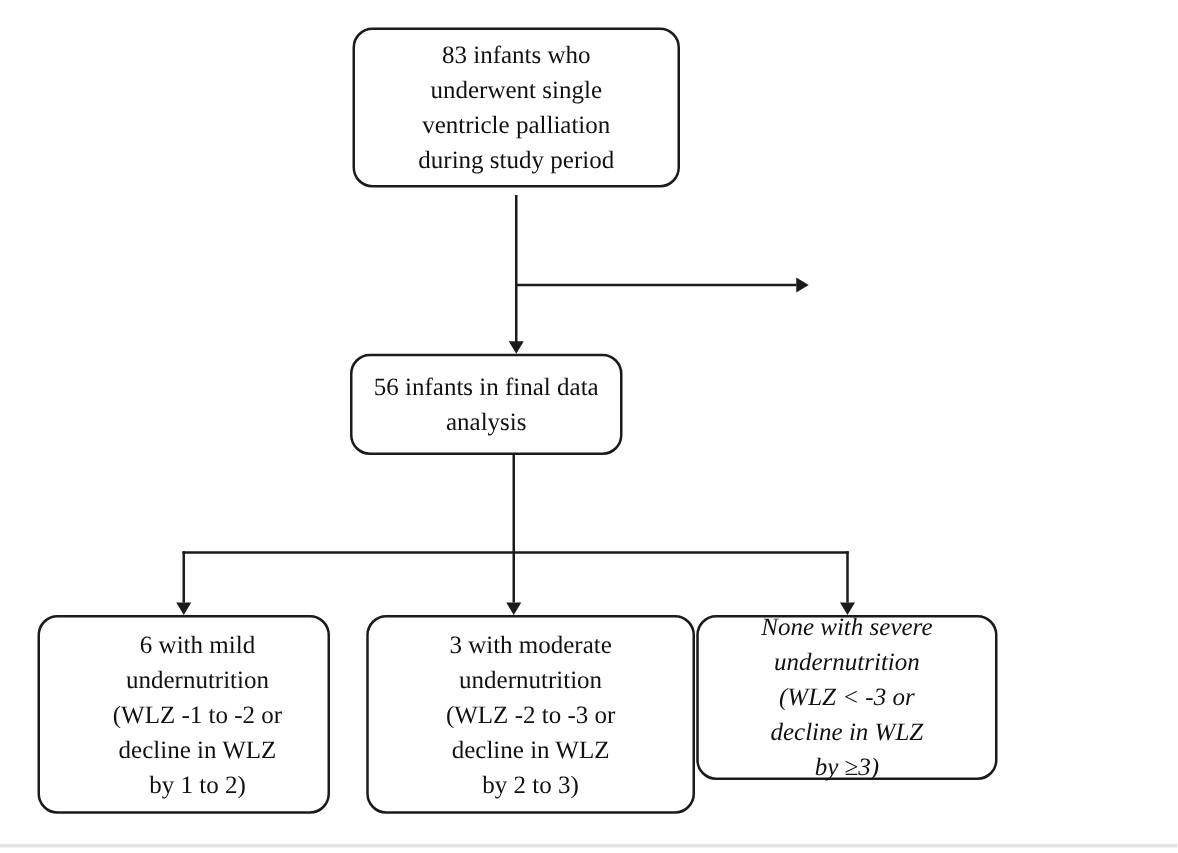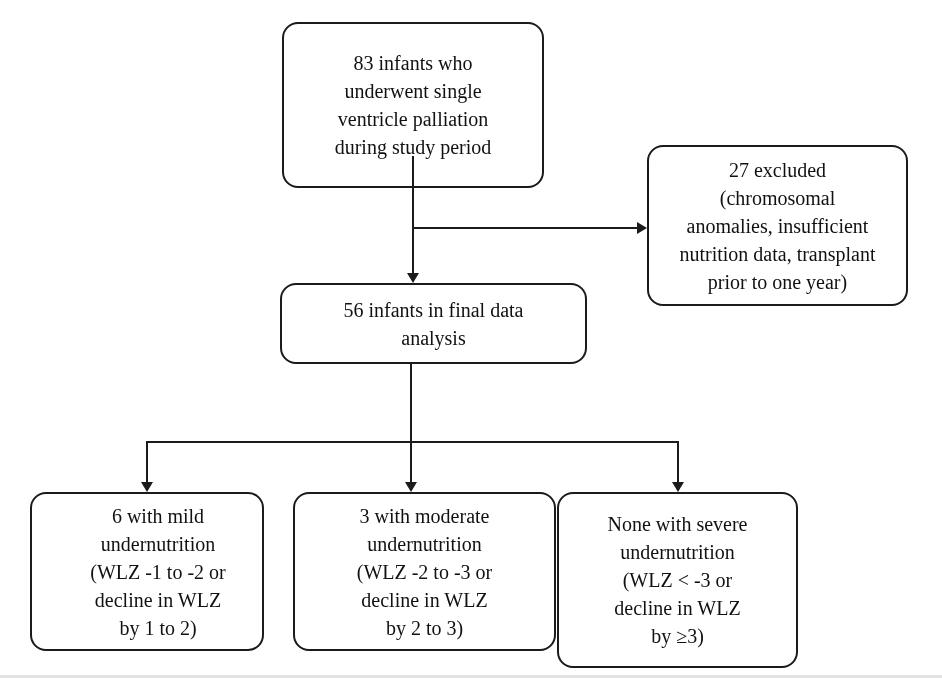--- a/index.html
+++ b/index.html
@@ -24,26 +24,26 @@
     background: #ffffff;
     display: flex;
     align-items: center;
     justify-content: center;
     text-align: center;
     white-space: pre-line;
     font-size: 20px;
     line-height: 28px;
     padding: 2px 6px;
   }
-  #node-total    { left: 282px; top: 22px;  width: 262px; height: 166px; }
+  #node-total    { left: 282px; top: 22px;  width: 262px; height: 128px; }
   #node-excluded { left: 647px; top: 145px; width: 261px; height: 161px; }
-  #node-final    { left: 280px; top: 283px; width: 307px; height: 81px;  }
+  #node-final    { left: 280px; top: 283px; width: 218px; height: 81px;  }
   #node-mild     { left: 30px;  top: 492px; width: 234px; height: 159px; padding-left: 28px; }
   #node-moderate { left: 293px; top: 492px; width: 263px; height: 159px; }
-  #node-severe   { left: 557px; top: 492px; width: 241px; height: 176px; }
+  #node-severe   { left: 557px; top: 492px; width: 241px; height: 132px; font-style: italic; }
 
   .vline, .hline {
     position: absolute;
     background: #1b1b1b;
   }
   .vline { width: 2px; }
   .hline { height: 2px; }
 
   .arrow-down {
     position: absolute;
@@ -83,25 +83,20 @@
 </head>
 <body>
 
 <div class="stage">
 
   <div class="node" id="node-total">83 infants who
 underwent single
 ventricle palliation
 during study period</div>
 
-  <div class="node" id="node-excluded">27 excluded
-(chromosomal
-anomalies, insufficient
-nutrition data, transplant
-prior to one year)</div>
 
   <div class="node" id="node-final">56 infants in final data
 analysis</div>
 
   <div class="node" id="node-mild">6 with mild
 undernutrition
 (WLZ -1 to -2 or
 decline in WLZ
 by 1 to 2)</div>
 

